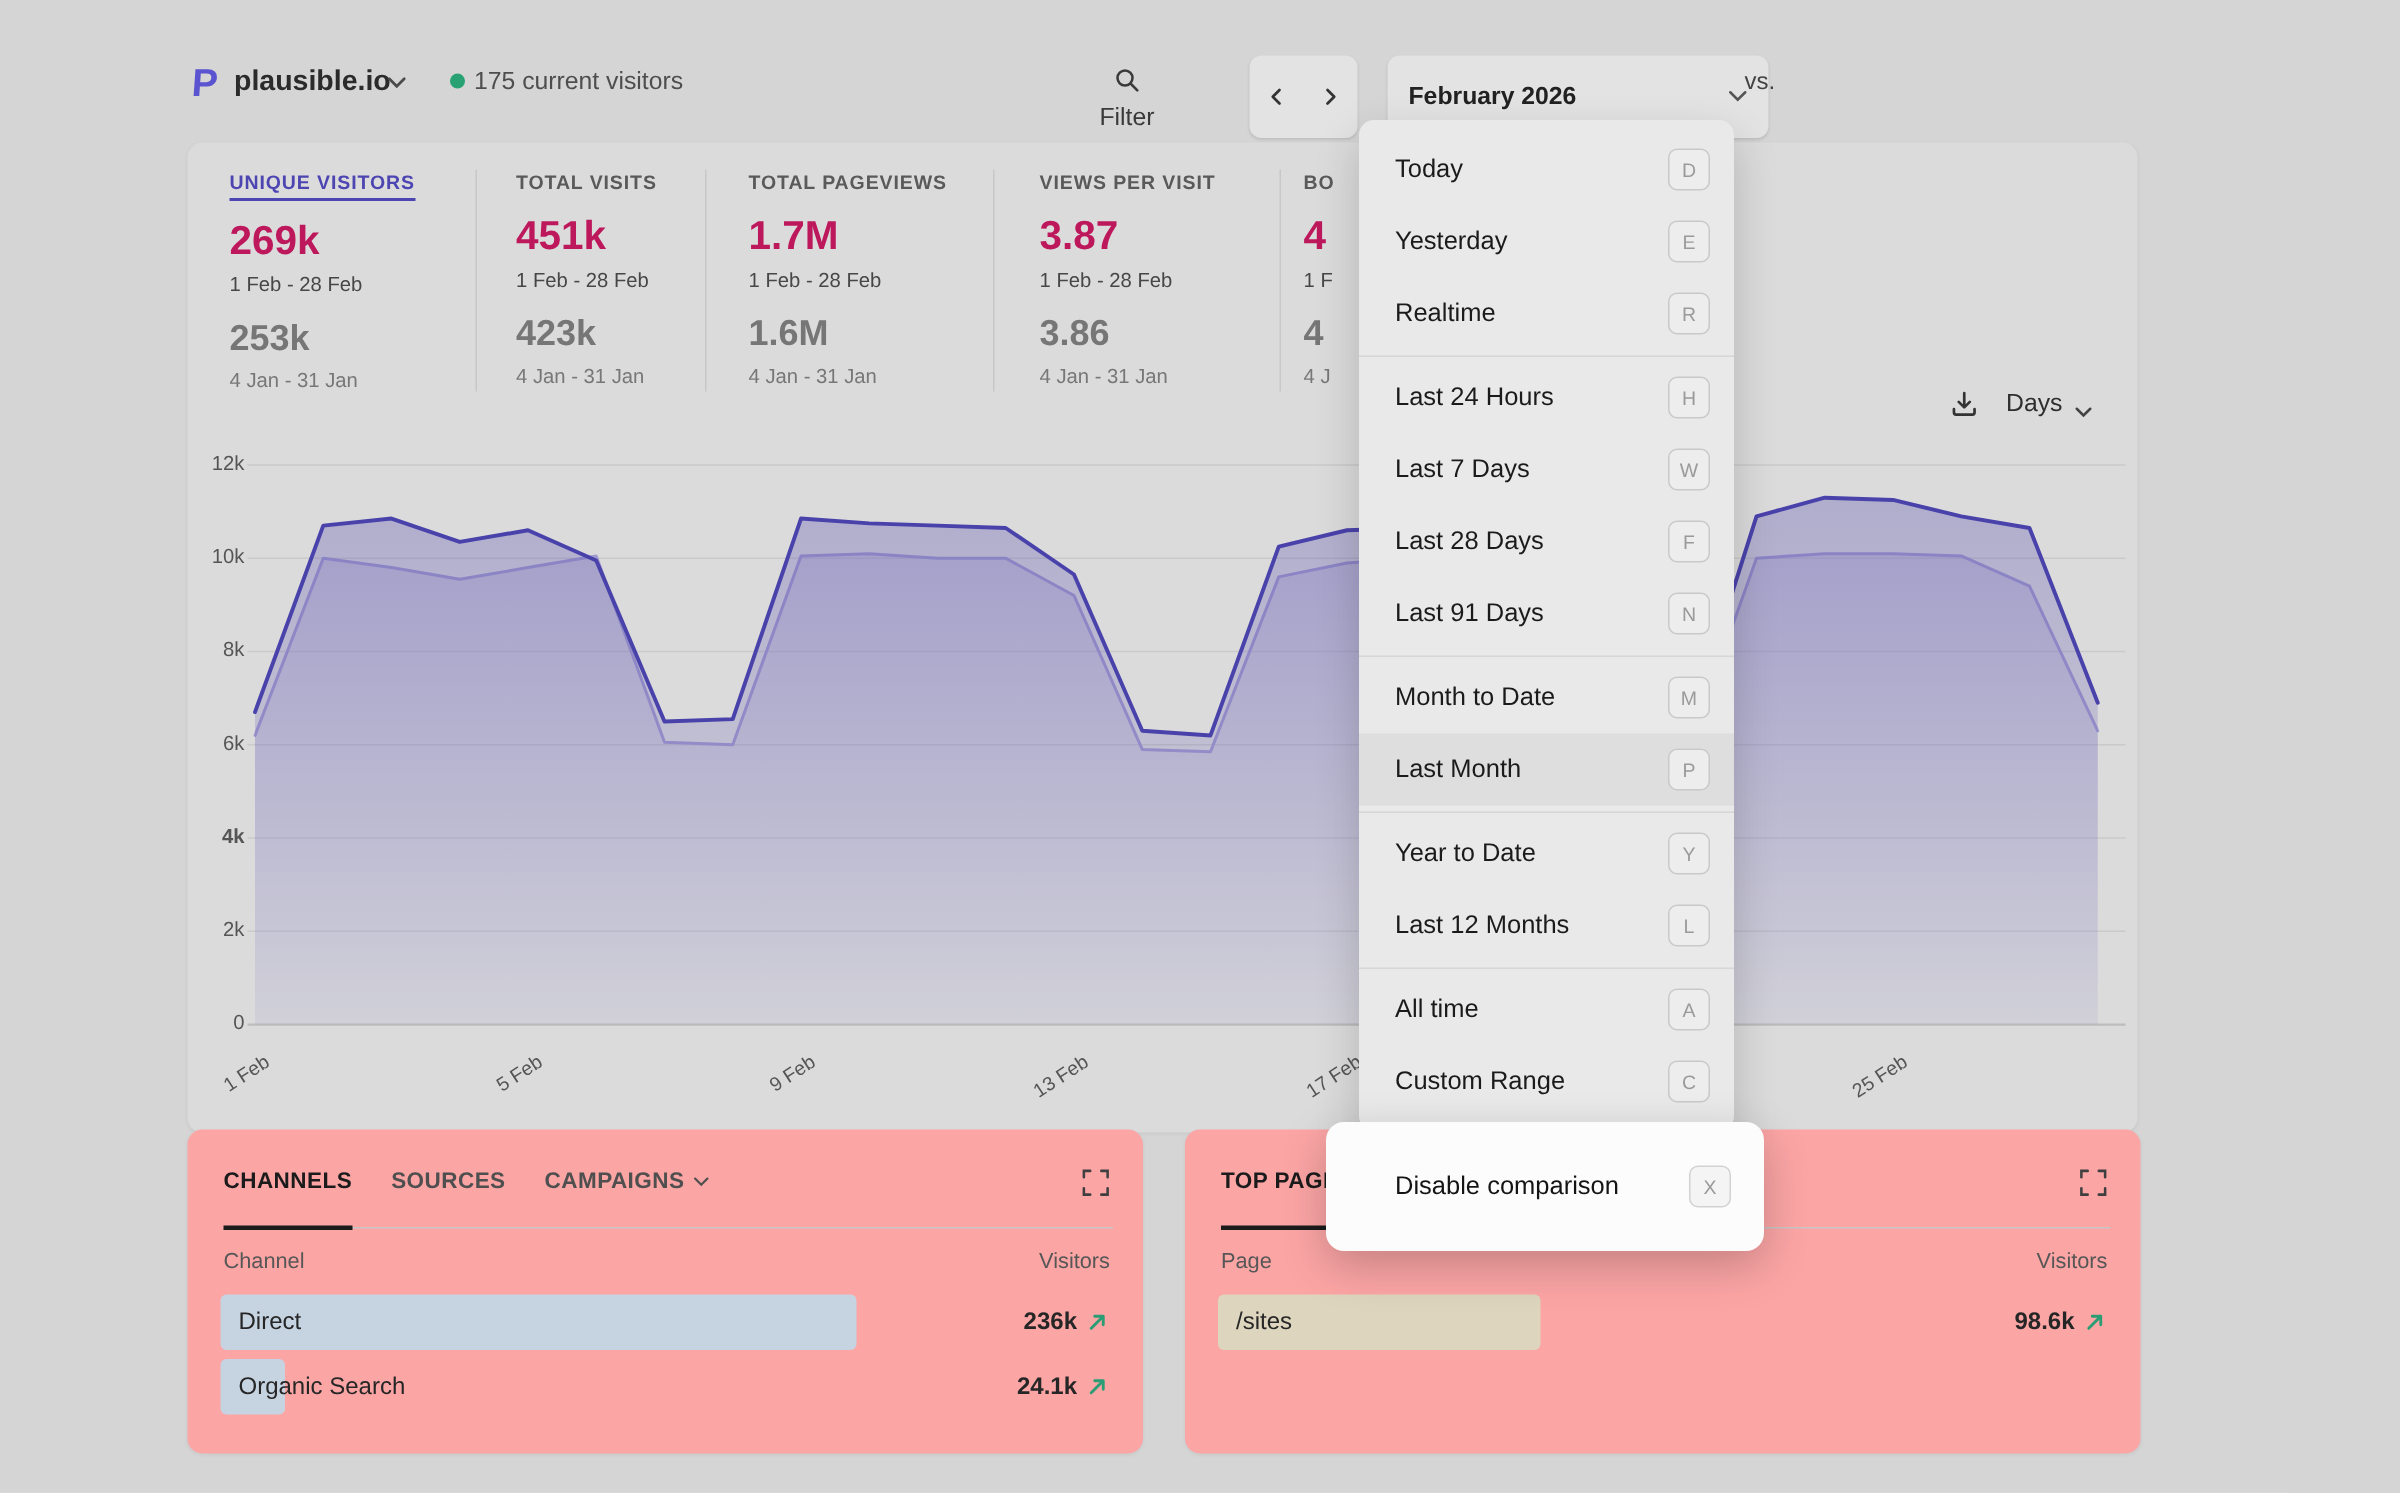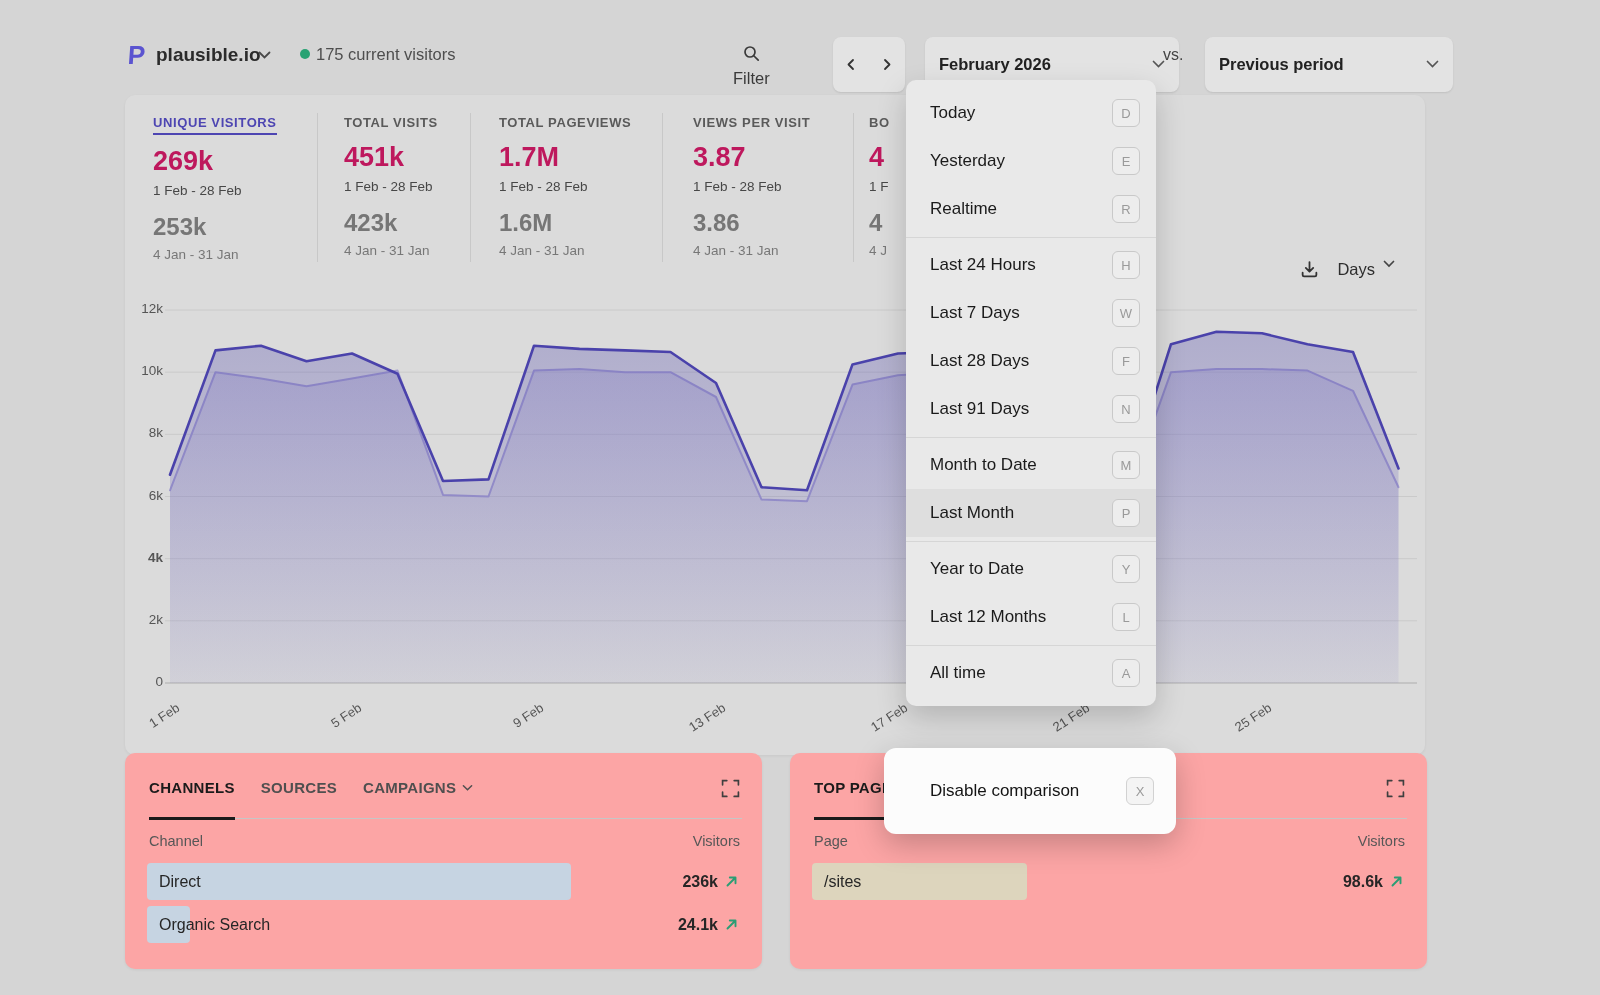--- a/index.html
+++ b/index.html
@@ -35,21 +35,21 @@
   .stat:nth-child(4){width:191px;padding-left:30px;border-left:1px solid #c8c8c8;}
   .stat:nth-child(5){flex:1;padding-left:15px;border-left:1px solid #c8c8c8;}
   .stat .lbl{font-size:13px;font-weight:700;letter-spacing:.6px;color:#5a5a5a;display:inline-block;white-space:nowrap;}
   .stat.active .lbl{color:#4d45b2;border-bottom:2px solid #4d45b2;padding-bottom:3px;}
   .stat .val{font-size:27px;font-weight:700;color:#be185d;margin-top:11px;white-space:nowrap;}
   .stat .per{font-size:13.5px;color:#474747;margin-top:6px;white-space:nowrap;}
   .stat .pval{font-size:24px;font-weight:700;color:#767676;margin-top:15px;white-space:nowrap;}
   .stat .pper{font-size:13.5px;color:#777;margin-top:6px;white-space:nowrap;}
 
   .interval-ctl{position:absolute;top:165px;right:30px;display:flex;align-items:center;gap:18px;color:#333;}
-  .interval-lbl{font-size:16.5px;color:#2e2e2e;display:flex;align-items:flex-start;gap:8px;}
+  .interval-lbl{font-size:16.5px;color:#2e2e2e;display:flex;align-items:flex-end;gap:8px;}
 
   .chart-wrap{position:absolute;left:0;top:195px;width:1300px;height:465px;}
   .ylab{position:absolute;width:34px;left:4px;text-align:right;font-size:13.5px;color:#555;}
   .xlab{position:absolute;width:52px;text-align:right;font-size:13px;color:#555;transform:rotate(-33deg);transform-origin:100% 0;}
 
   
   .menu{position:absolute;left:906px;top:80px;width:250px;background:#e9e9e9;border-radius:10px;box-shadow:0 12px 30px rgba(0,0,0,.18);padding:9px 0;z-index:50;}
   .menu-divider{height:1px;background:#d6d6d6;margin:3.5px 0;}
   .menu-item{height:48px;display:flex;align-items:center;padding:0 16px 0 24px;font-size:17px;font-weight:500;color:#1b1b1b;}
   .menu-item.hl{background:#dedede;}
@@ -119,28 +119,20 @@
     <span>February 2026</span>
     <span>
       <svg width="13" height="9" viewBox="0 0 13 9">
           <path d="M1.5 1.5 L6.5 6.5 L11.5 1.5" fill="none" stroke="#555" stroke-width="1.7" stroke-linecap="round"></path>
         </svg>
     </span>
   </div>
 
   <div class="vs-label">vs.</div>
 
-  <div class="btn sel-compare">
-    <span>Previous period</span>
-    <span>
-      <svg width="13" height="9" viewBox="0 0 13 9">
-          <path d="M1.5 1.5 L6.5 6.5 L11.5 1.5" fill="none" stroke="#555" stroke-width="1.7" stroke-linecap="round"></path>
-        </svg>
-    </span>
-  </div>
 </div>
 
 <div class="main-card">
   <div class="stats-row" id="stats-row">
       <div class="stat active"><div class="lbl">UNIQUE VISITORS</div><div class="val">269k</div><div class="per">1 Feb - 28 Feb</div><div class="pval">253k</div><div class="pper">4 Jan - 31 Jan</div></div>
       <div class="stat"><div class="lbl">TOTAL VISITS</div><div class="val">451k</div><div class="per">1 Feb - 28 Feb</div><div class="pval">423k</div><div class="pper">4 Jan - 31 Jan</div></div>
       <div class="stat"><div class="lbl">TOTAL PAGEVIEWS</div><div class="val">1.7M</div><div class="per">1 Feb - 28 Feb</div><div class="pval">1.6M</div><div class="pper">4 Jan - 31 Jan</div></div>
       <div class="stat"><div class="lbl">VIEWS PER VISIT</div><div class="val">3.87</div><div class="per">1 Feb - 28 Feb</div><div class="pval">3.86</div><div class="pper">4 Jan - 31 Jan</div></div>
       <div class="stat"><div class="lbl">BO</div><div class="val">4</div><div class="per">1 F</div><div class="pval">4</div><div class="pper">4 J</div></div>
     </div>
@@ -256,20 +248,24 @@
         <span class="mi-label">Last 12 Months</span>
         <span class="key">L</span>
       </div>
     </div>
     <div class="menu-divider"></div>
     <div class="menu-section">
       <div class="menu-item">
         <span class="mi-label">All time</span>
         <span class="key">A</span>
       </div>
+      <div class="menu-item">
+        <span class="mi-label">Custom Range</span>
+        <span class="key">C</span>
+      </div>
     </div>
   </div>
 
 <div class="popup">
   <span class="mi-label">Disable comparison</span>
   <span class="key">X</span>
 </div>
 
 <div class="bd-card bd-left" id="bd-left">
     <div class="tabs">

